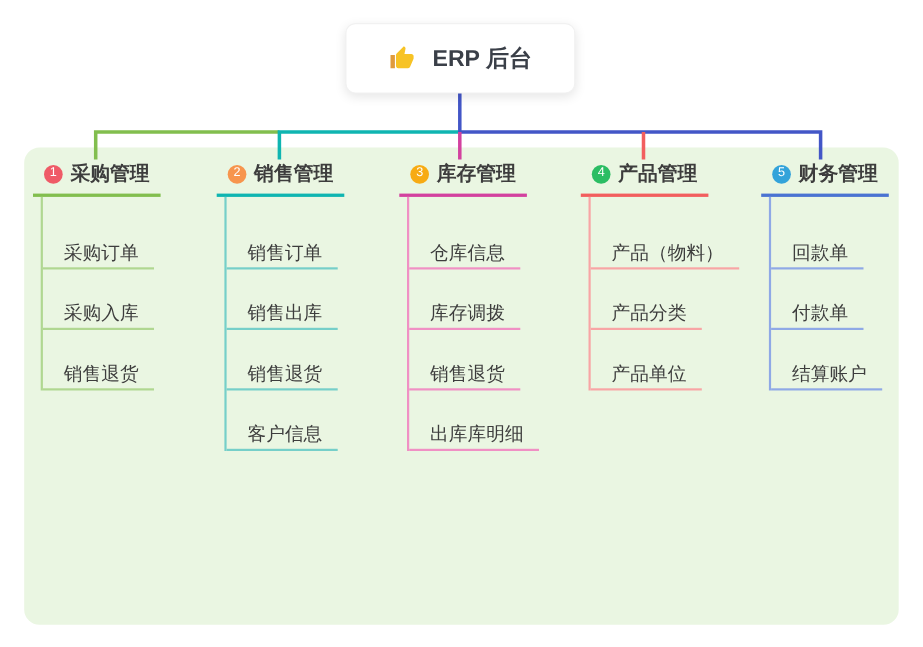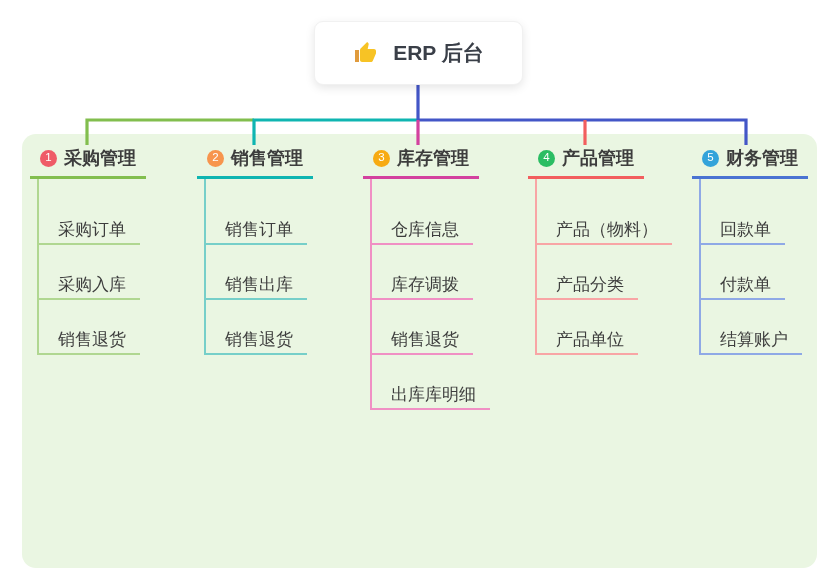--- a/index.html
+++ b/index.html
@@ -84,20 +84,21 @@
 
   <div class="branch" style="left: 197px; --line: #0fb5b1; --light: #76cfc9; --badge: #f7954d;">
     <div class="branch-header">
       <span class="badge">2</span>
       <span>销售管理</span>
     </div>
     <div class="children">
       <div class="child">销售订单</div>
       <div class="child">销售出库</div>
       <div class="child">销售退货</div>
+      <div class="child">客户信息</div>
     </div>
   </div>
 
   <div class="branch" style="left: 363px; --line: #d3419f; --light: #f090c4; --badge: #f7ab13;">
     <div class="branch-header">
       <span class="badge">3</span>
       <span>库存管理</span>
     </div>
     <div class="children">
       <div class="child">仓库信息</div>

